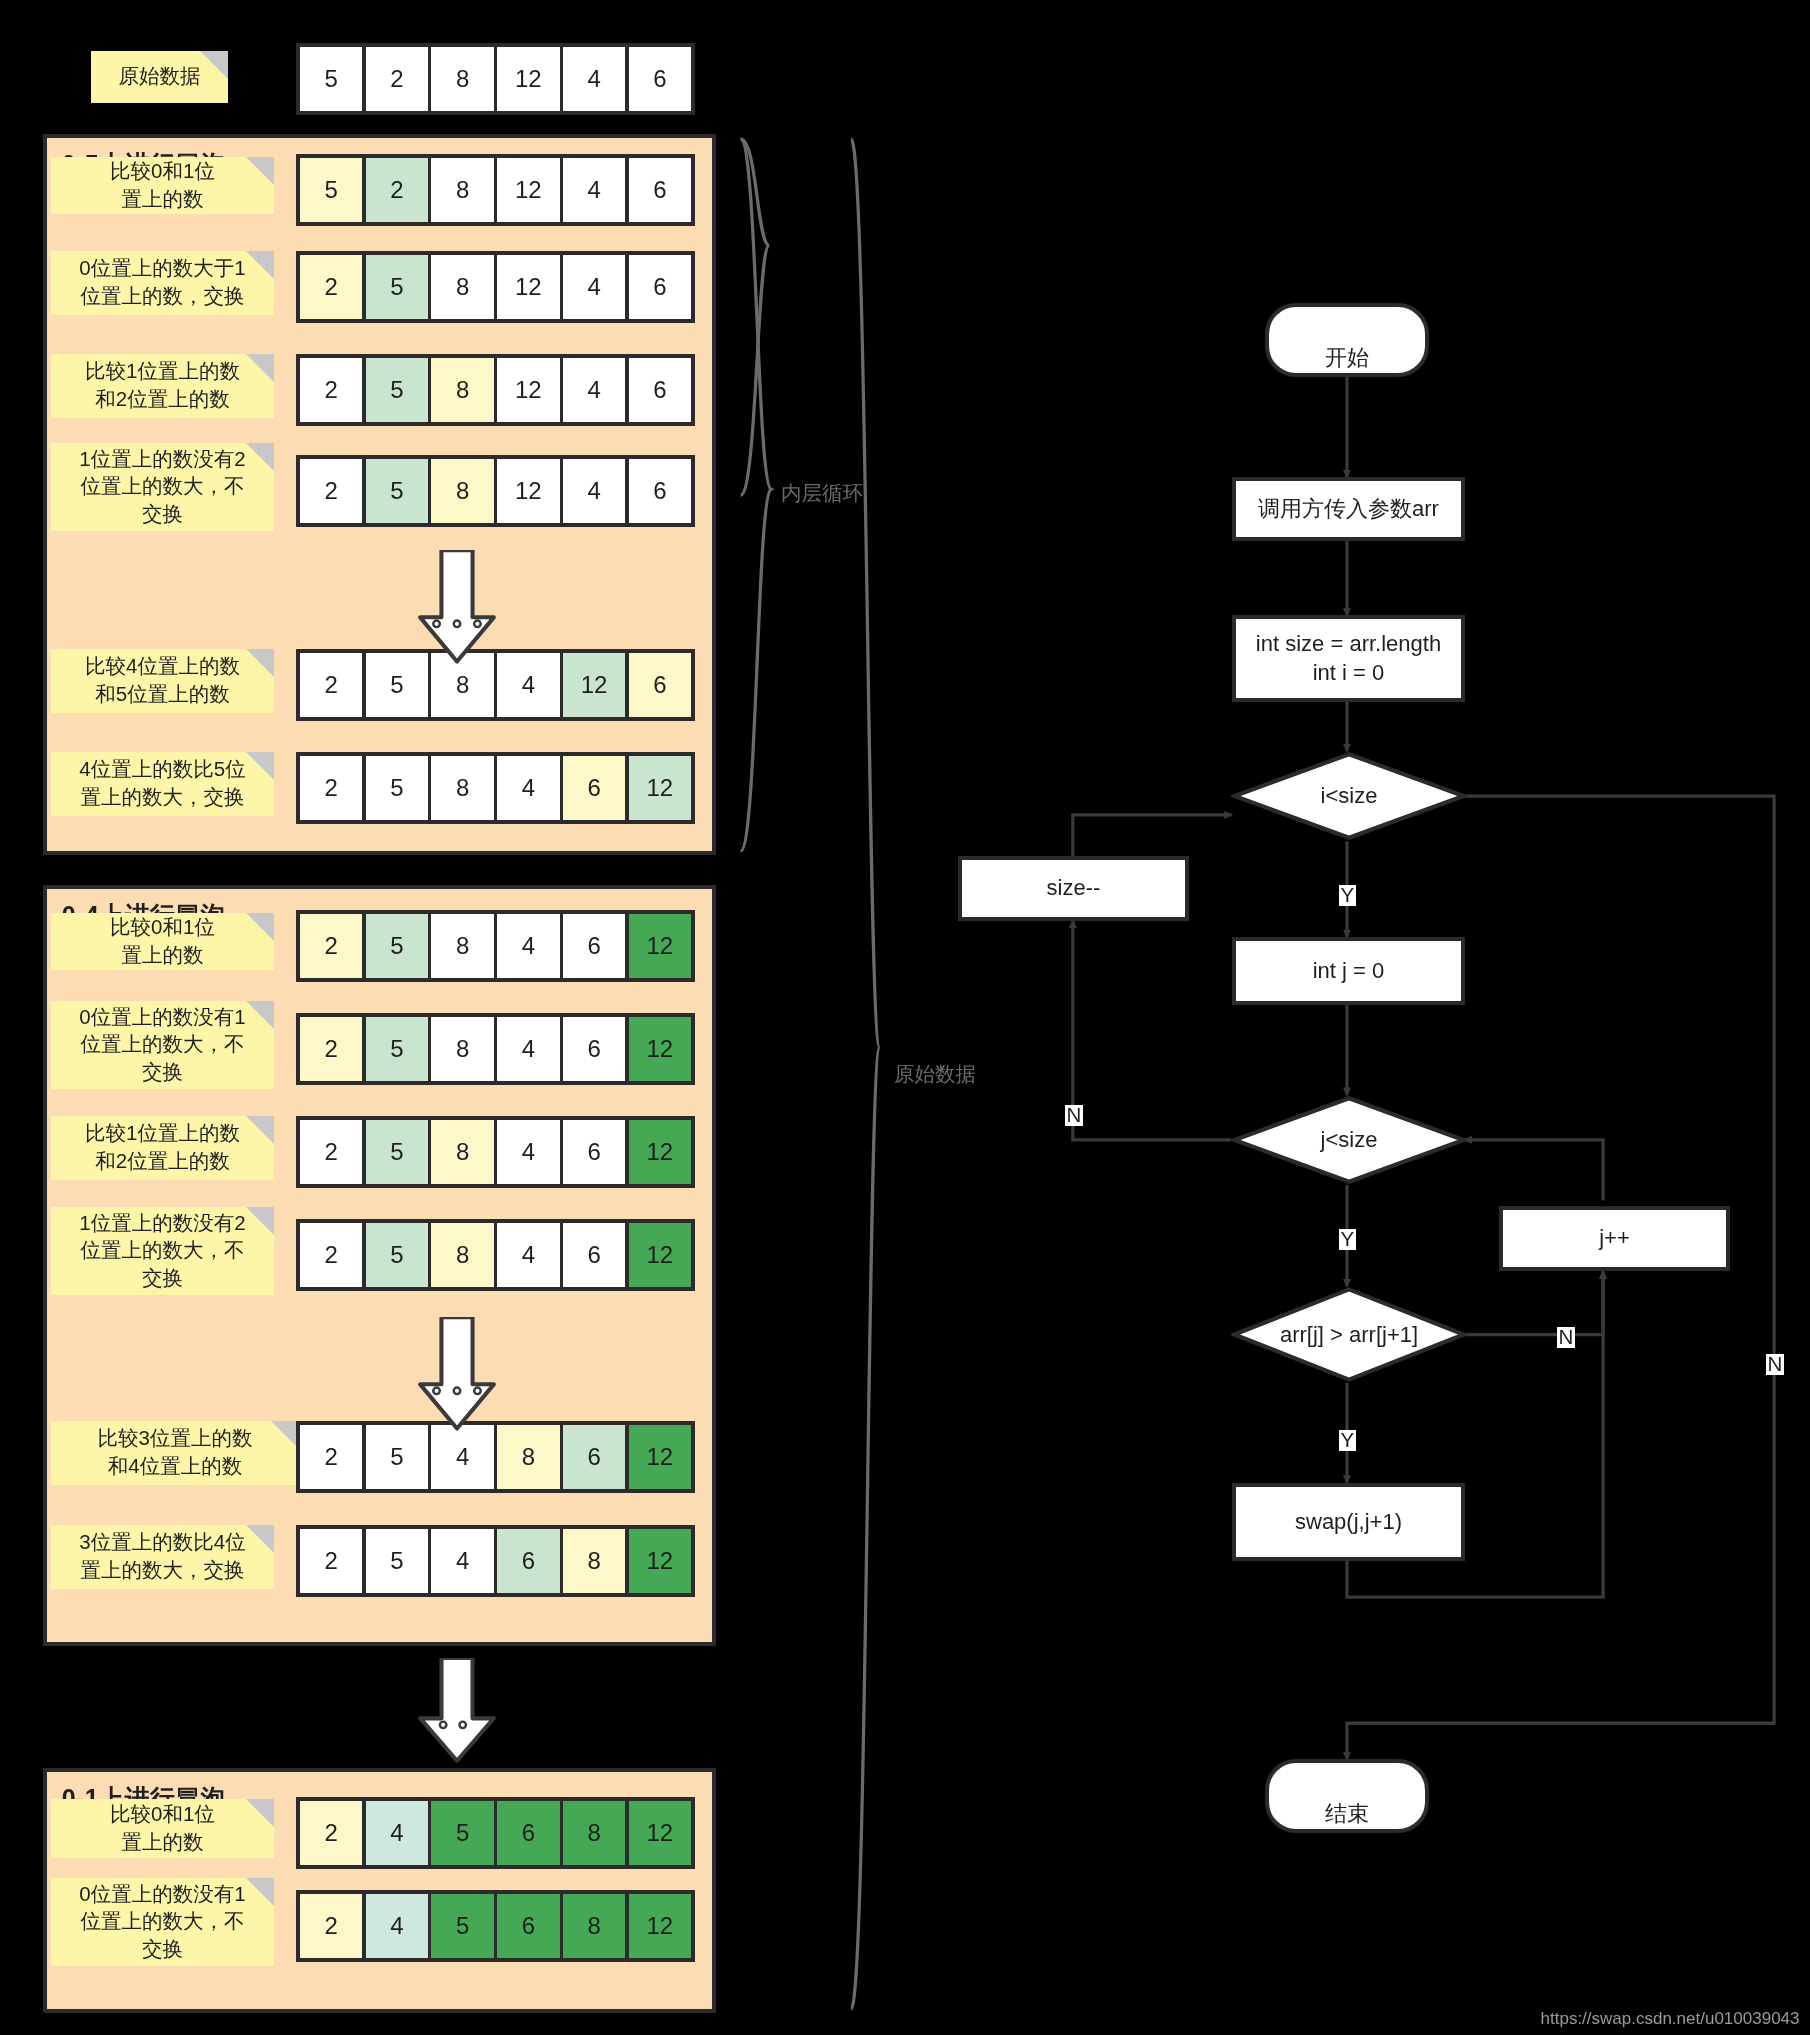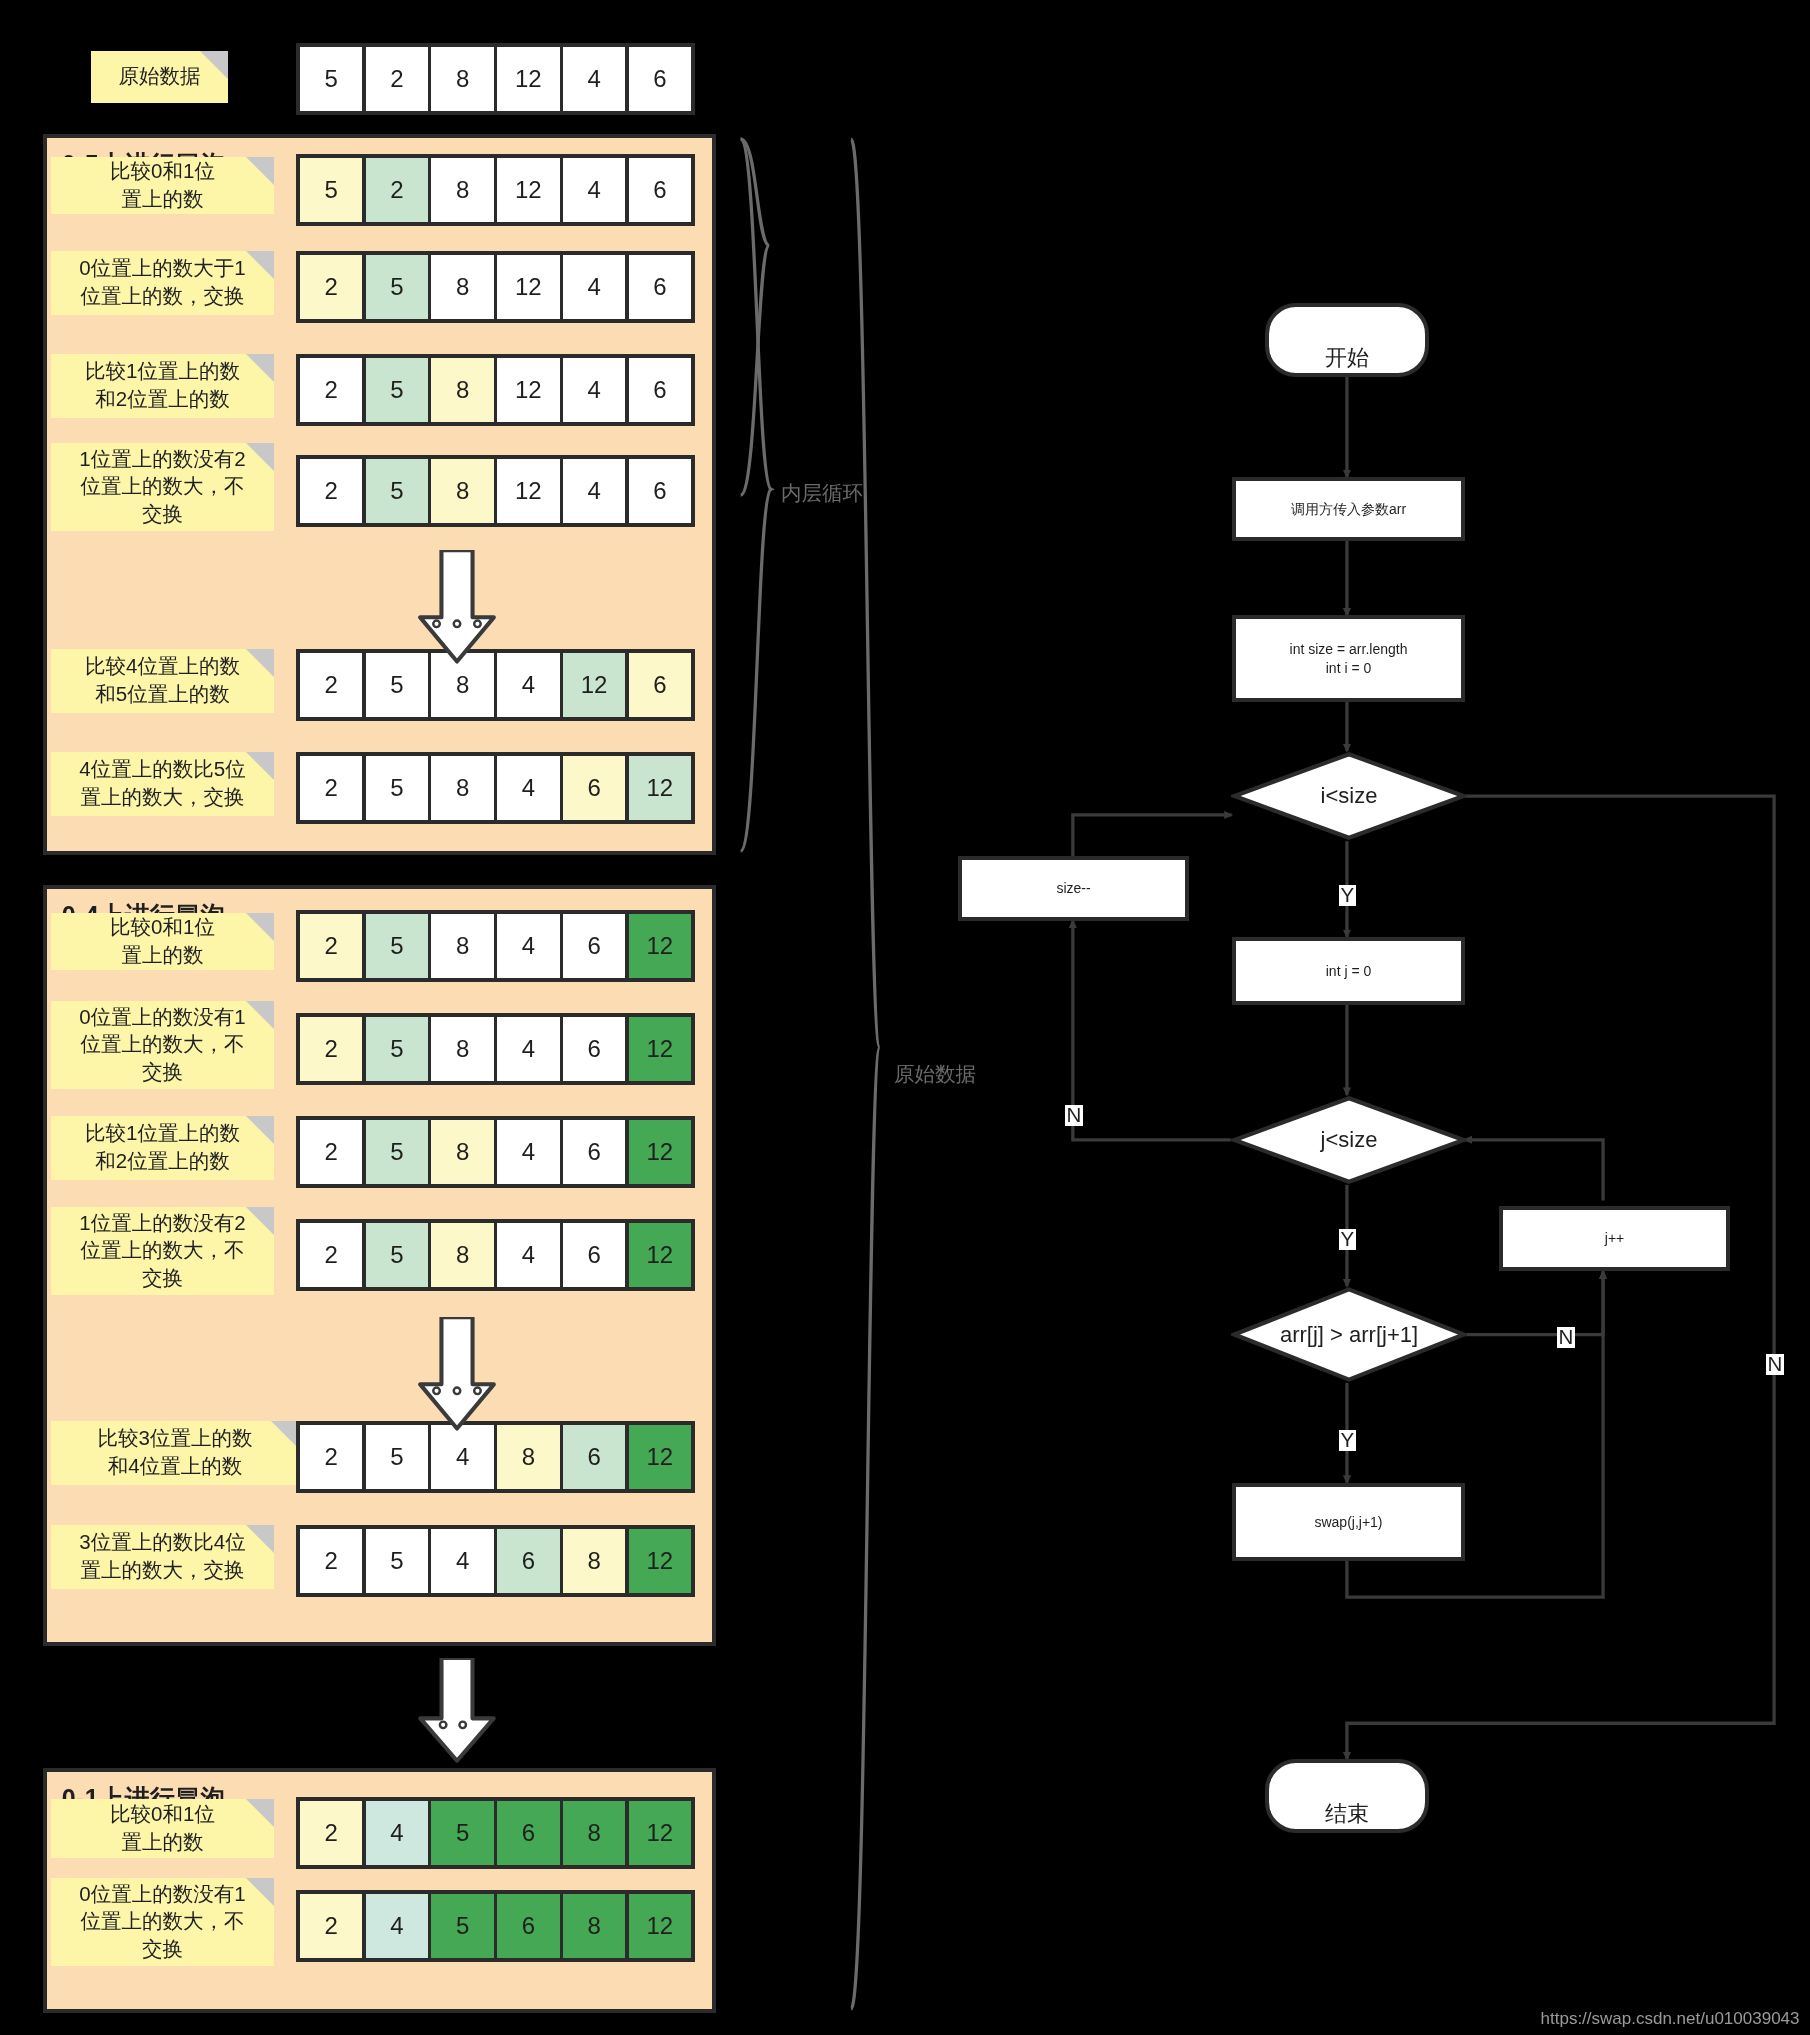--- a/index.html
+++ b/index.html
@@ -82,21 +82,21 @@
 
   
   .fc-box {
     position: absolute;
     background: #ffffff;
     border: 4.1px solid #2b2b2b;
     display: flex;
     align-items: center;
     justify-content: center;
     text-align: center;
-    font-size: 14px;
+    font-size: 22px;
     color: #1f1f1f;
     line-height: 1.3;
   }
   .fc-term {
     position: absolute;
     background: #ffffff;
     border: 4.1px solid #2b2b2b;
     border-radius: 31px;
     display: flex;
     align-items: flex-end;

